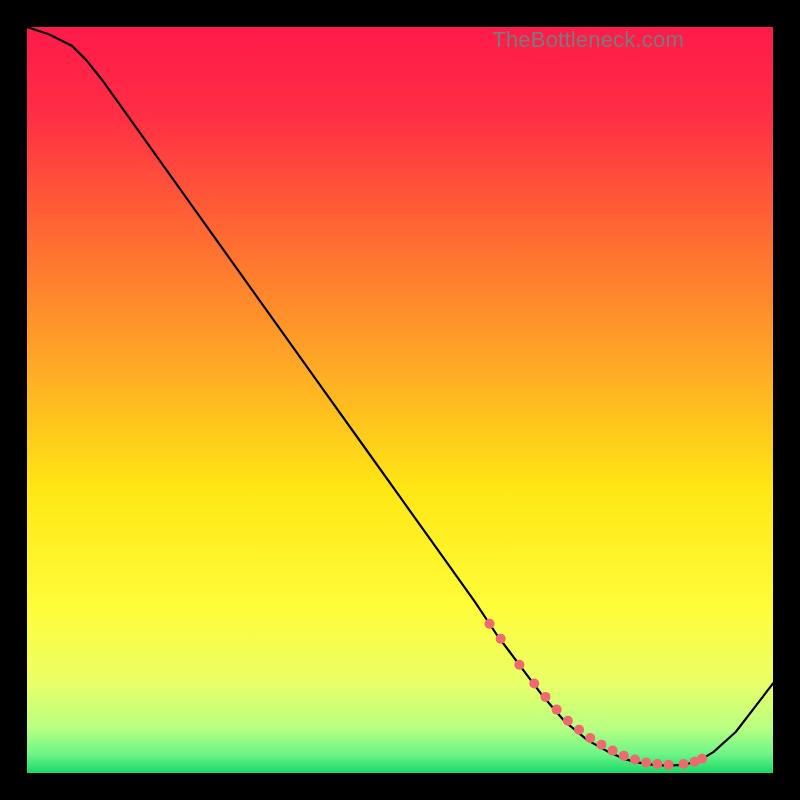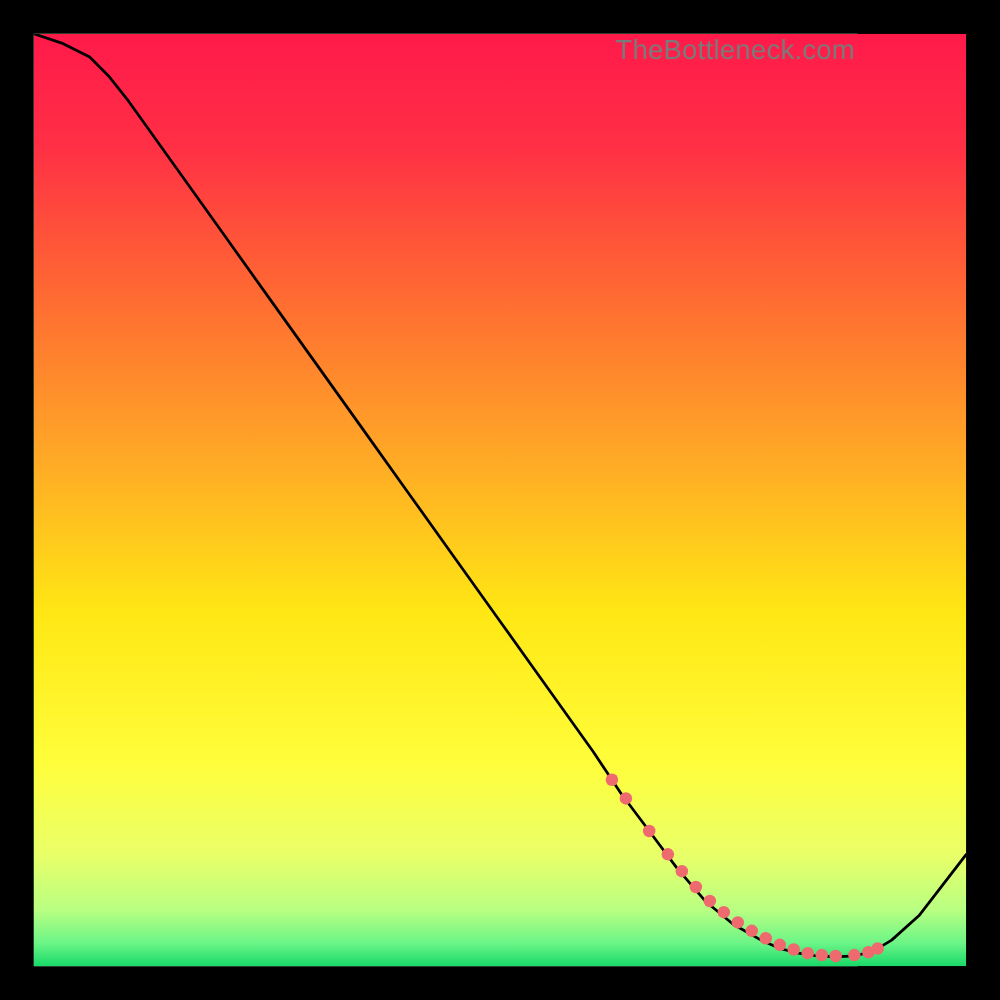--- a/index.html
+++ b/index.html
@@ -10,21 +10,21 @@
     background: #000;
     overflow: hidden;
     font-family: Arial, Helvetica, sans-serif;
   }
   .frame {
     position: absolute;
     left: 27px;
     top: 27px;
     width: 659px;
     height: 746px;
-    background: #86efac;
+    background: #0f172a;
   }
   .plot {
     position: absolute;
     left: 0;
     top: 0;
     width: 746px;
     height: 746px;
   }
   .watermark {
     position: absolute;

